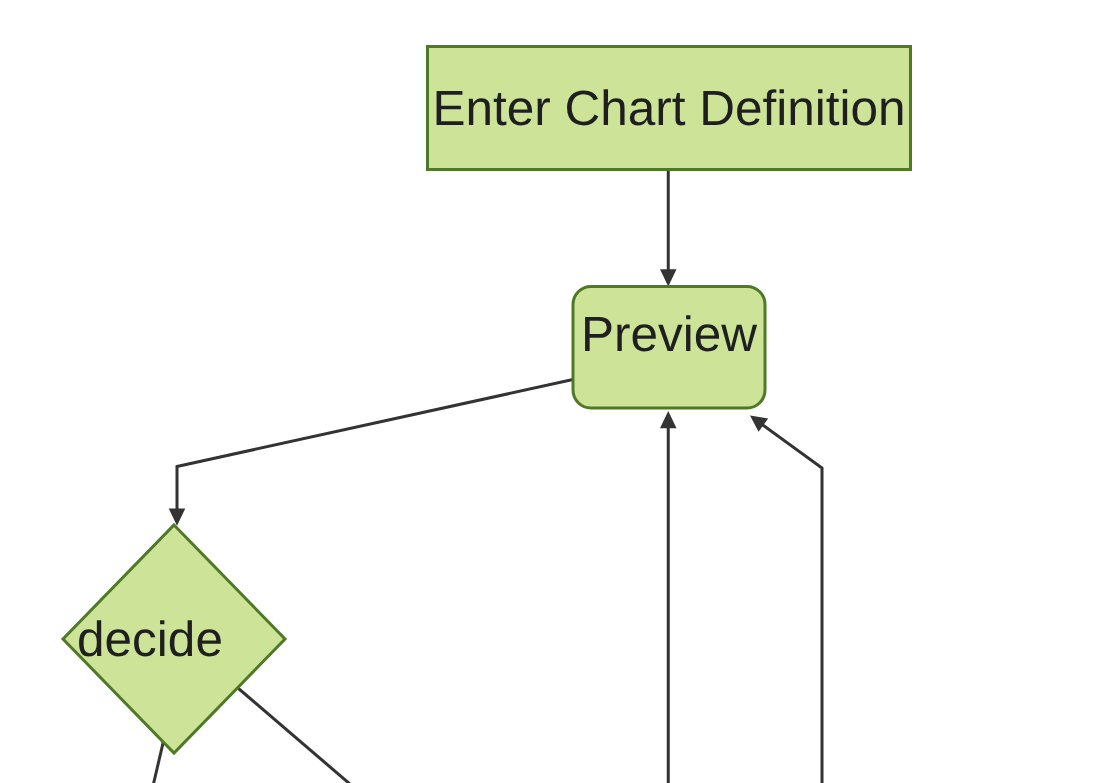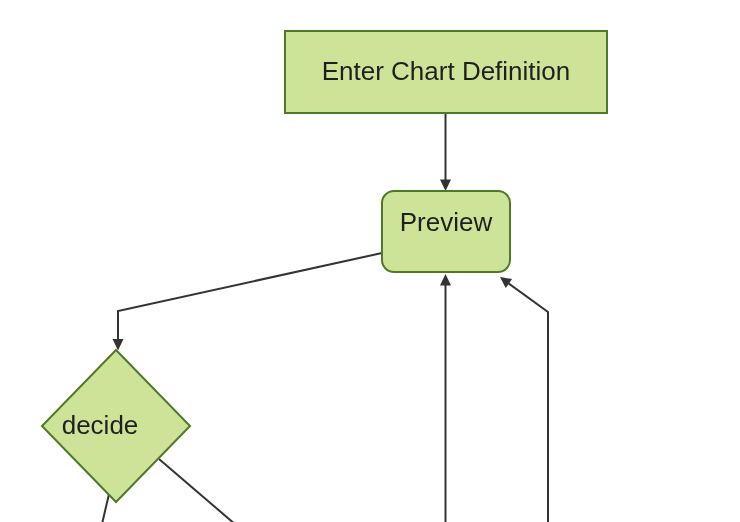--- a/index.html
+++ b/index.html
@@ -36,21 +36,21 @@
     stroke: #4e7a28;
     stroke-width: 2;
   }
   .node-label {
     position: absolute;
     display: flex;
     align-items: center;
     justify-content: center;
     text-align: center;
     color: #1f1f1f;
-    font-size: 26px;
+    font-size: 33px;
     line-height: 1.2;
     pointer-events: none;
     white-space: nowrap;
   }
   .label-a { left: 285px; top: 31px;  width: 322px; height: 82px; }
   .label-b { left: 382px; top: 191px; width: 128px; height: 64px; }
   .label-c { left: 26px;  top: 350px; width: 148px; height: 152px; }
 </style>
 </head>
 <body>

